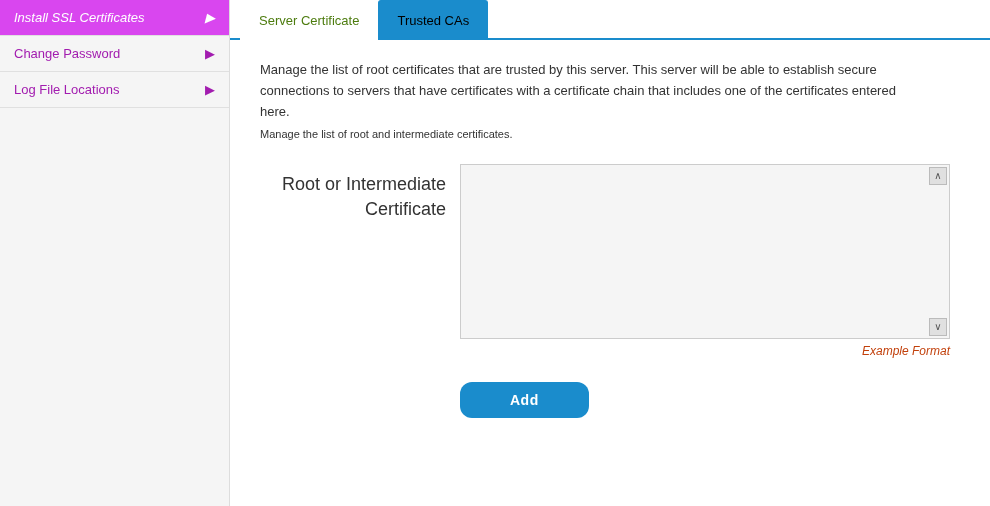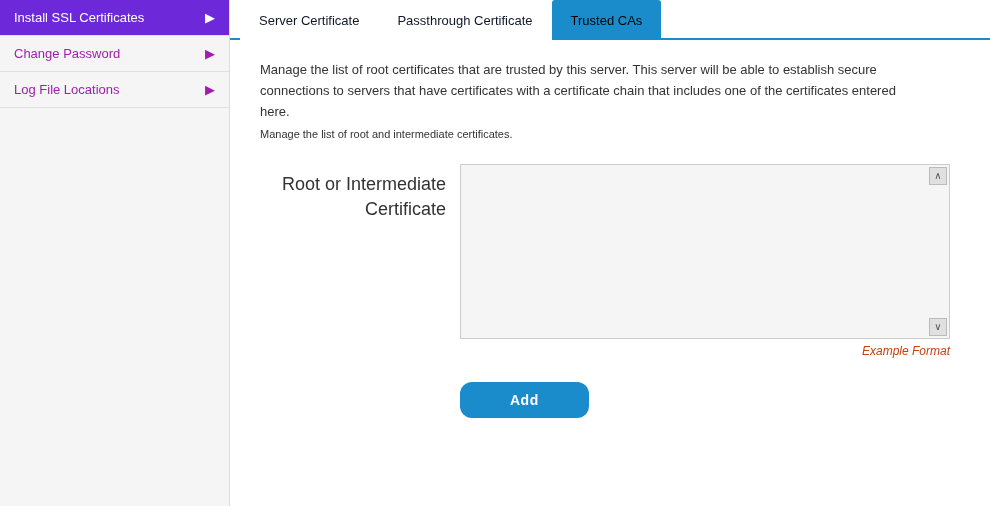--- a/index.html
+++ b/index.html
@@ -24,22 +24,23 @@
       display: flex;
       align-items: center;
       justify-content: space-between;
       padding: 10px 14px;
       cursor: pointer;
       font-size: 13px;
       border-bottom: 1px solid #e0e0e0;
       color: #a21caf;
     }
     .sidebar-item.active {
-      background: #6d28d9;
+      background: #d946ef;
       color: #fff;
+      font-style: italic;
     }
     .sidebar-item .chevron {
       font-size: 13px;
       color: inherit;
     }
 
     
     .main {
       flex: 1;
       padding: 0;
@@ -51,21 +52,21 @@
     .tabs {
       display: flex;
       border-bottom: 2px solid #1a8ccc;
       padding: 0 10px;
       background: #fff;
     }
     .tab {
       padding: 12px 18px;
       cursor: pointer;
       font-size: 13px;
-      color: #0f172a;
+      color: #4d7c0f;
       border: 1px solid transparent;
       border-bottom: none;
       margin-bottom: -2px;
       background: #fff;
     }
     .tab.active {
       background: #1a8ccc;
       color: #000000;
       border-color: #1a8ccc;
       border-radius: 3px 3px 0 0;
@@ -191,23 +192,20 @@
     <span>Log File Locations</span>
     <span class="chevron">▶</span>
   </div>
 </div>
 
 <div class="main">
 
   <div class="tabs">
     <div class="tab">
       <span>Server Certificate</span>
-    </div>
-    <div class="tab">
-      <span>Passthrough Certificate</span>
     </div>
     <div class="tab active">
       <span>Trusted CAs</span>
     </div>
   </div>
 
   <div class="content">
     <p class="description">Manage the list of root certificates that are trusted by this server. This server will be able to establish secure connections to servers that have certificates with a certificate chain that includes one of the certificates entered here.</p>
     <p class="description2">Manage the list of root and intermediate certificates.</p>
 

